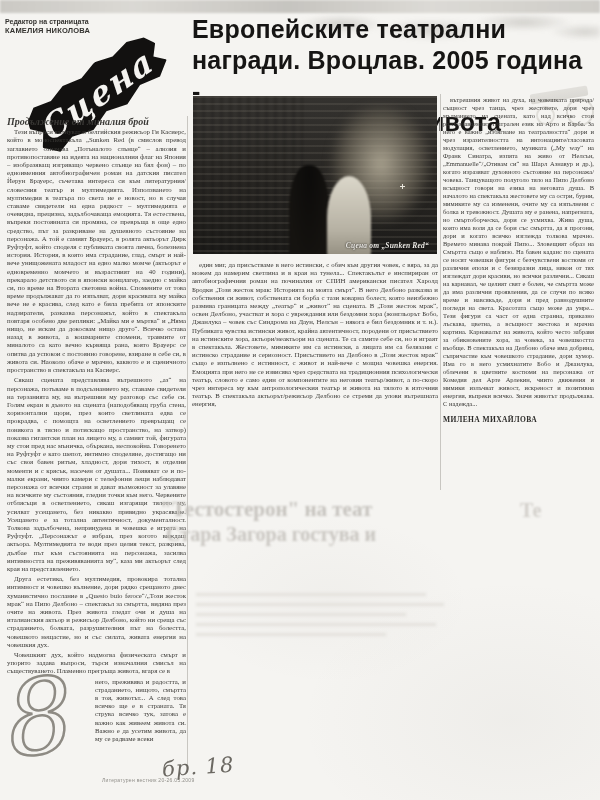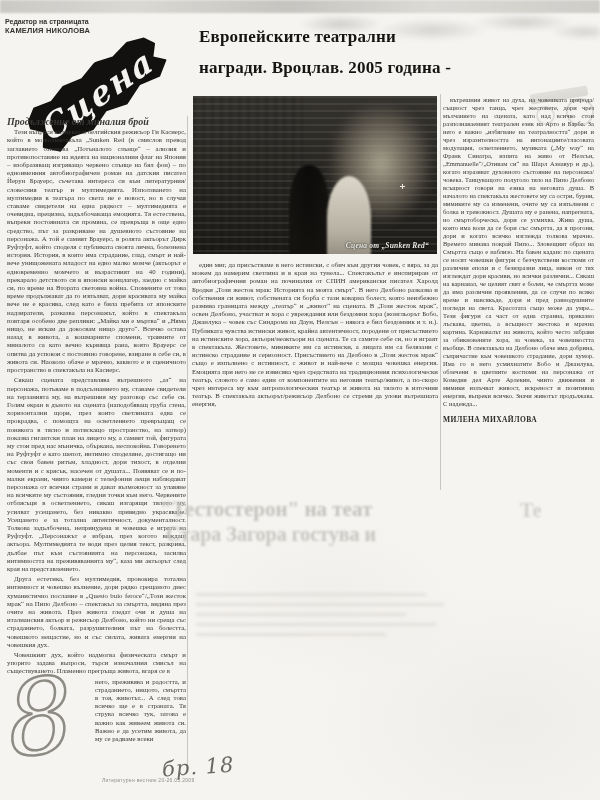--- a/index.html
+++ b/index.html
@@ -33,23 +33,23 @@
         font-family:"Liberation Sans",sans-serif;font-weight:bold;color:#33322f;margin-top:12px;}
   .editor-label{font-size:7px;line-height:8px;}
   .editor-name{font-size:7.5px;line-height:9px;letter-spacing:.2px;}
 
   .stamp{position:absolute;left:22px;top:66px;width:152px;height:56px;background:#121110;
         transform:rotate(-35deg);display:flex;align-items:center;justify-content:center;
         clip-path:polygon(2% 18%,10% 4%,22% 12%,34% 2%,47% 10%,60% 0%,72% 10%,85% 3%,96% 14%,100% 34%,94% 52%,100% 70%,90% 88%,76% 80%,62% 95%,48% 84%,34% 98%,20% 86%,8% 96%,0% 72%,6% 50%,0% 32%);}
   .stamp-text{font-family:"DejaVu Serif",serif;font-style:italic;font-weight:bold;
         color:#f4f3f0;font-size:33px;letter-spacing:2px;transform:skew(-6deg);}
 
-  .title{position:absolute;left:192px;top:14px;width:400px;margin:7px;
-        font-family:Liberation Serif, serif;font-weight:bold;color:#161514;
-        font-size:17px;line-height:31px;letter-spacing:.2px;filter:blur(.2px);}
+  .title{position:absolute;left:192px;top:14px;width:400px;margin:0;
+        font-family:Liberation Sans, sans-serif;font-weight:bold;color:#161514;
+        font-size:25px;line-height:31px;letter-spacing:.2px;filter:blur(.2px);}
 
   
   .vline{position:absolute;width:1px;background:#c8c6c1;}
   .vline-left{left:187px;top:116px;height:652px;}
   .vline-right{left:440px;top:94px;height:396px;}
 
   
   .photo{position:absolute;left:193px;top:96px;width:244px;height:158px;overflow:hidden;
         background:linear-gradient(180deg,#34322f 0%,#272522 55%,#1c1b19 100%);font-family:Liberation Serif, serif;}
   .photo .streaks{position:absolute;inset:0;

